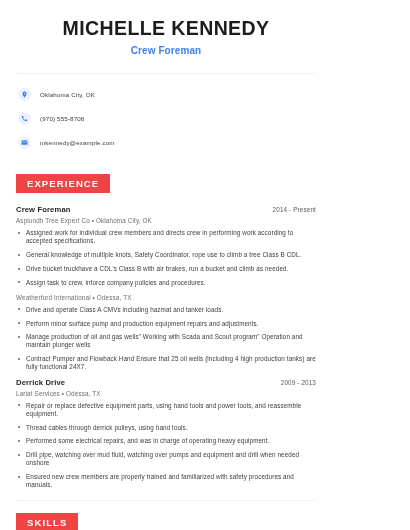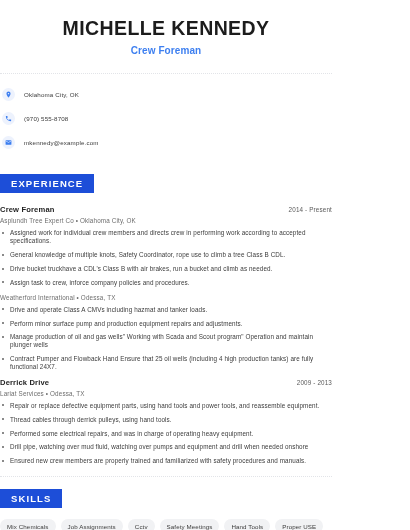--- a/index.html
+++ b/index.html
@@ -11,21 +11,21 @@
     height: 530px;
     background: #ffffff;
     font-family: "Liberation Sans", sans-serif;
     color: #2b2b2b;
     overflow: hidden;
   }
   .resume {
     width: 332px;
     height: 530px;
     box-sizing: border-box;
-    padding: 0 0;
+    padding: 0 16px;
     position: relative;
   }
 
   
   .header {
     text-align: center;
     padding-top: 17px;
   }
   .full-name {
     font-size: 19.5px;
@@ -76,21 +76,21 @@
   .contact-text {
     font-size: 6.2px;
     color: #3b3b3b;
     margin-left: 9px;
     letter-spacing: 0.15px;
   }
 
   
   .section-badge {
     display: inline-block;
-    background: #1d4ed8;
+    background: #ef4444;
     color: #ffffff;
     font-size: 9.5px;
     font-weight: bold;
     letter-spacing: 1.1px;
     padding: 4px 11px 4px 11px;
     margin-top: 16px;
   }
   .section-badge.skills-badge { margin-top: 12px; }
 
   

